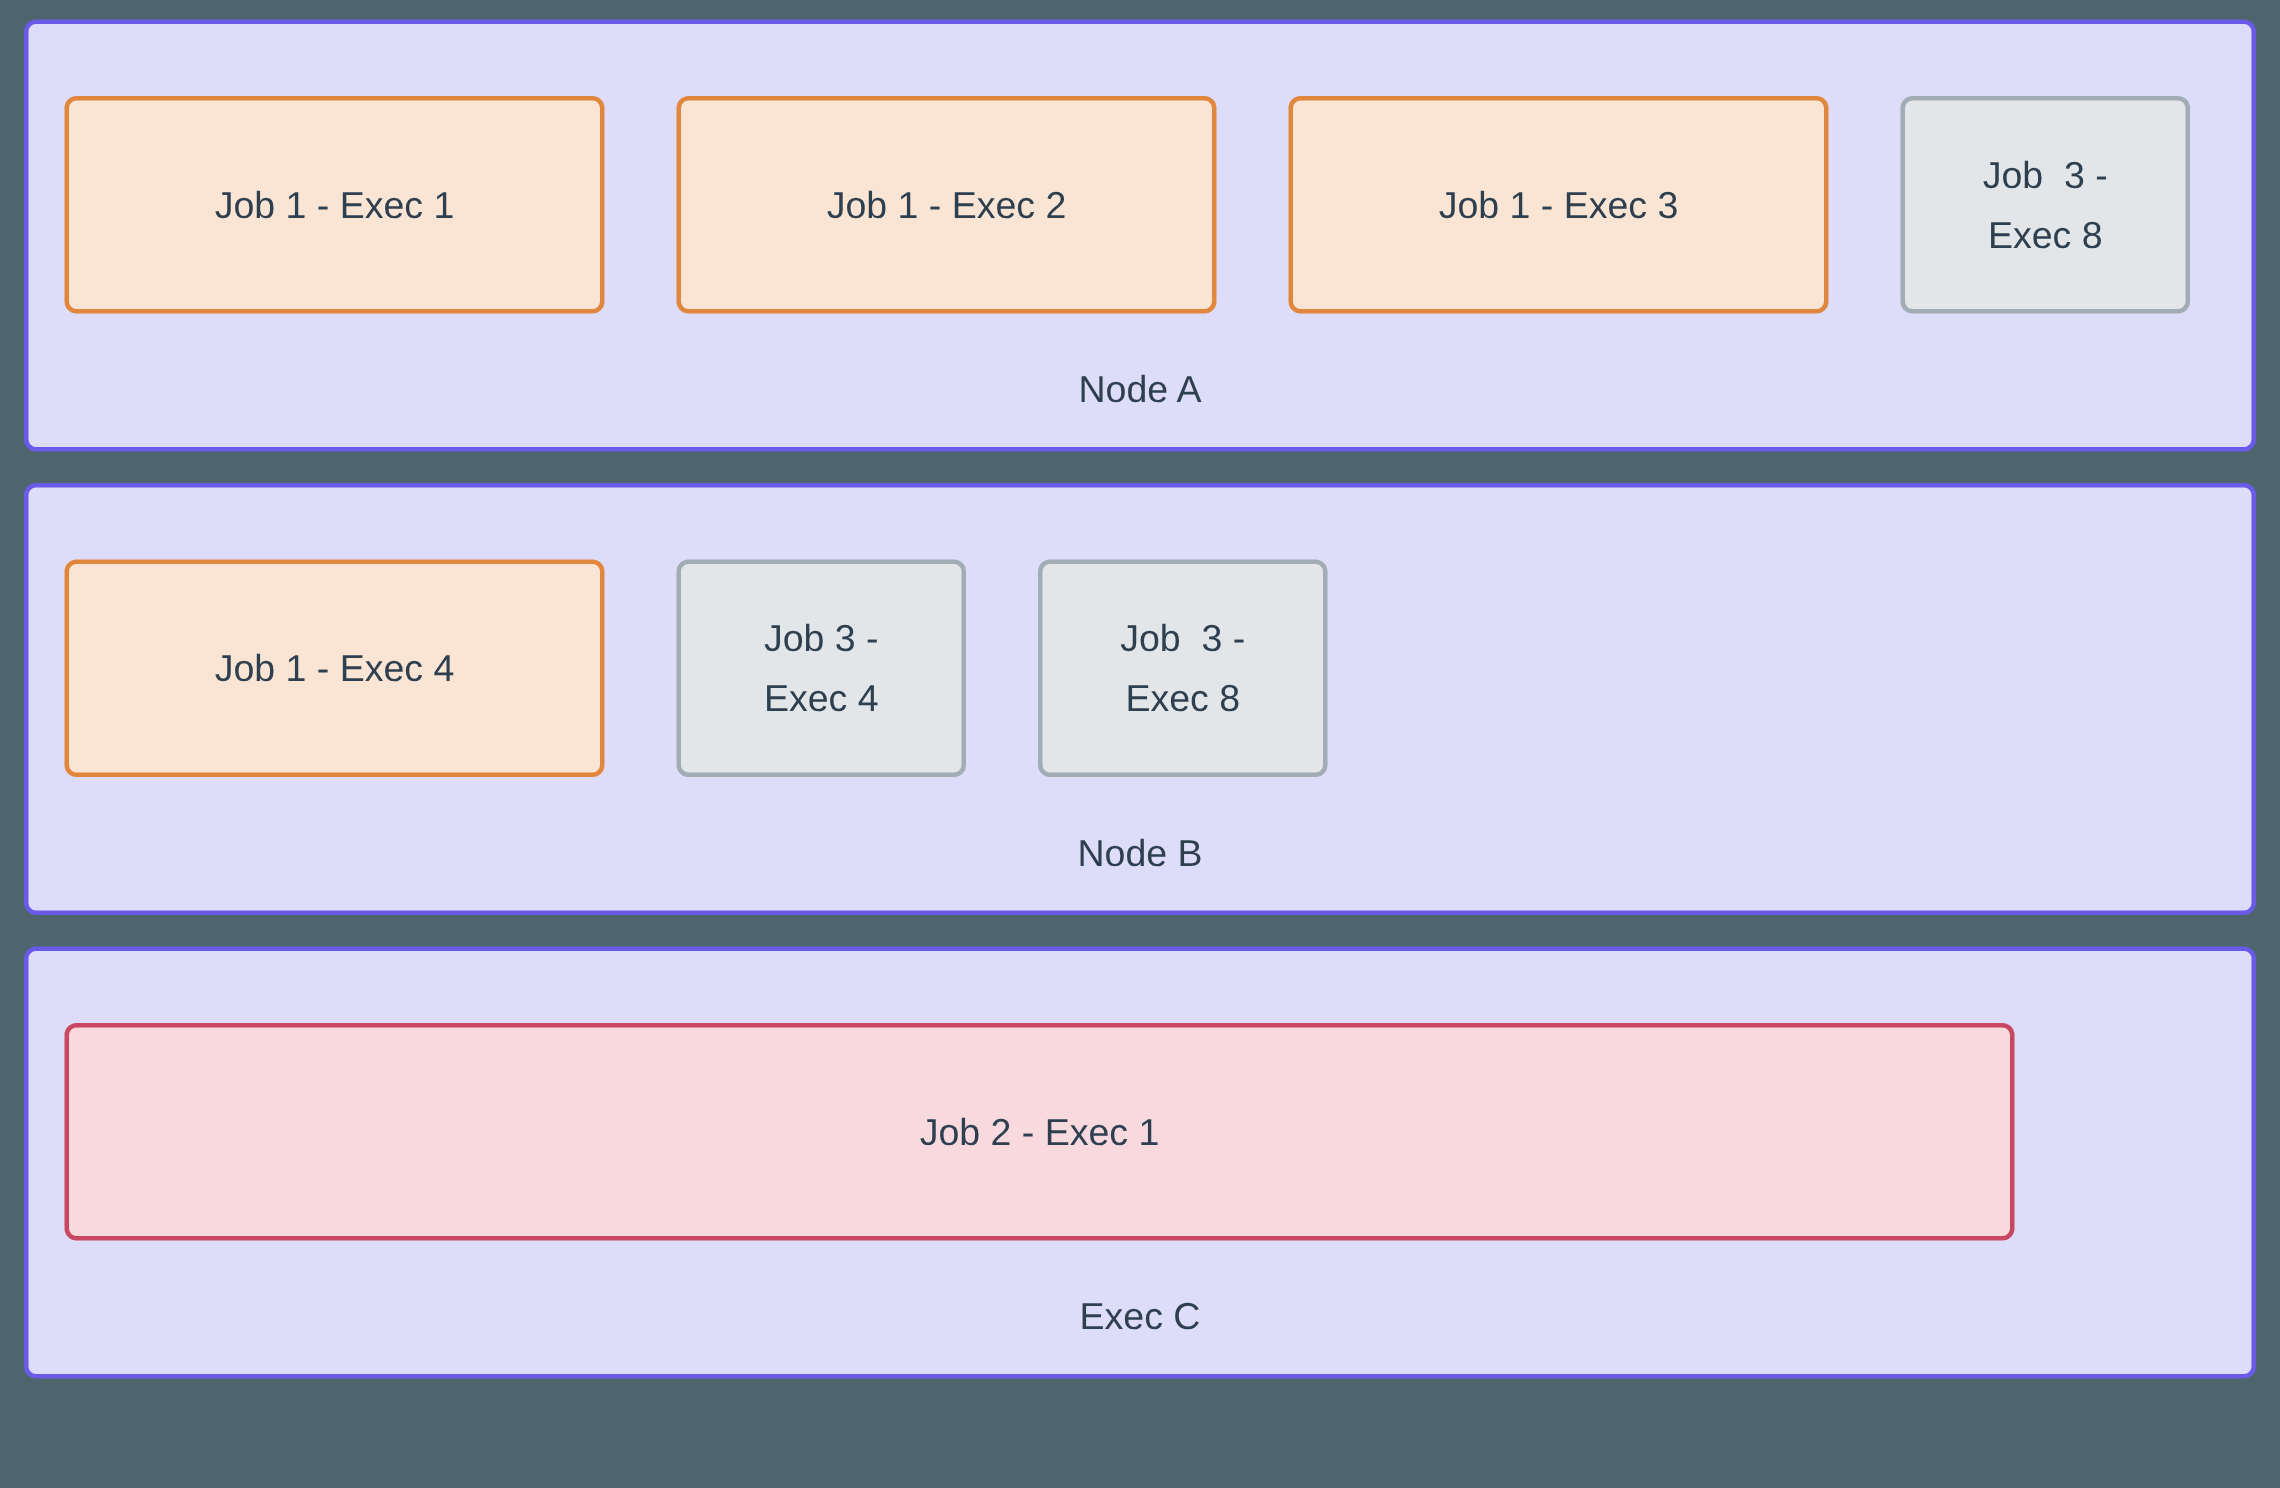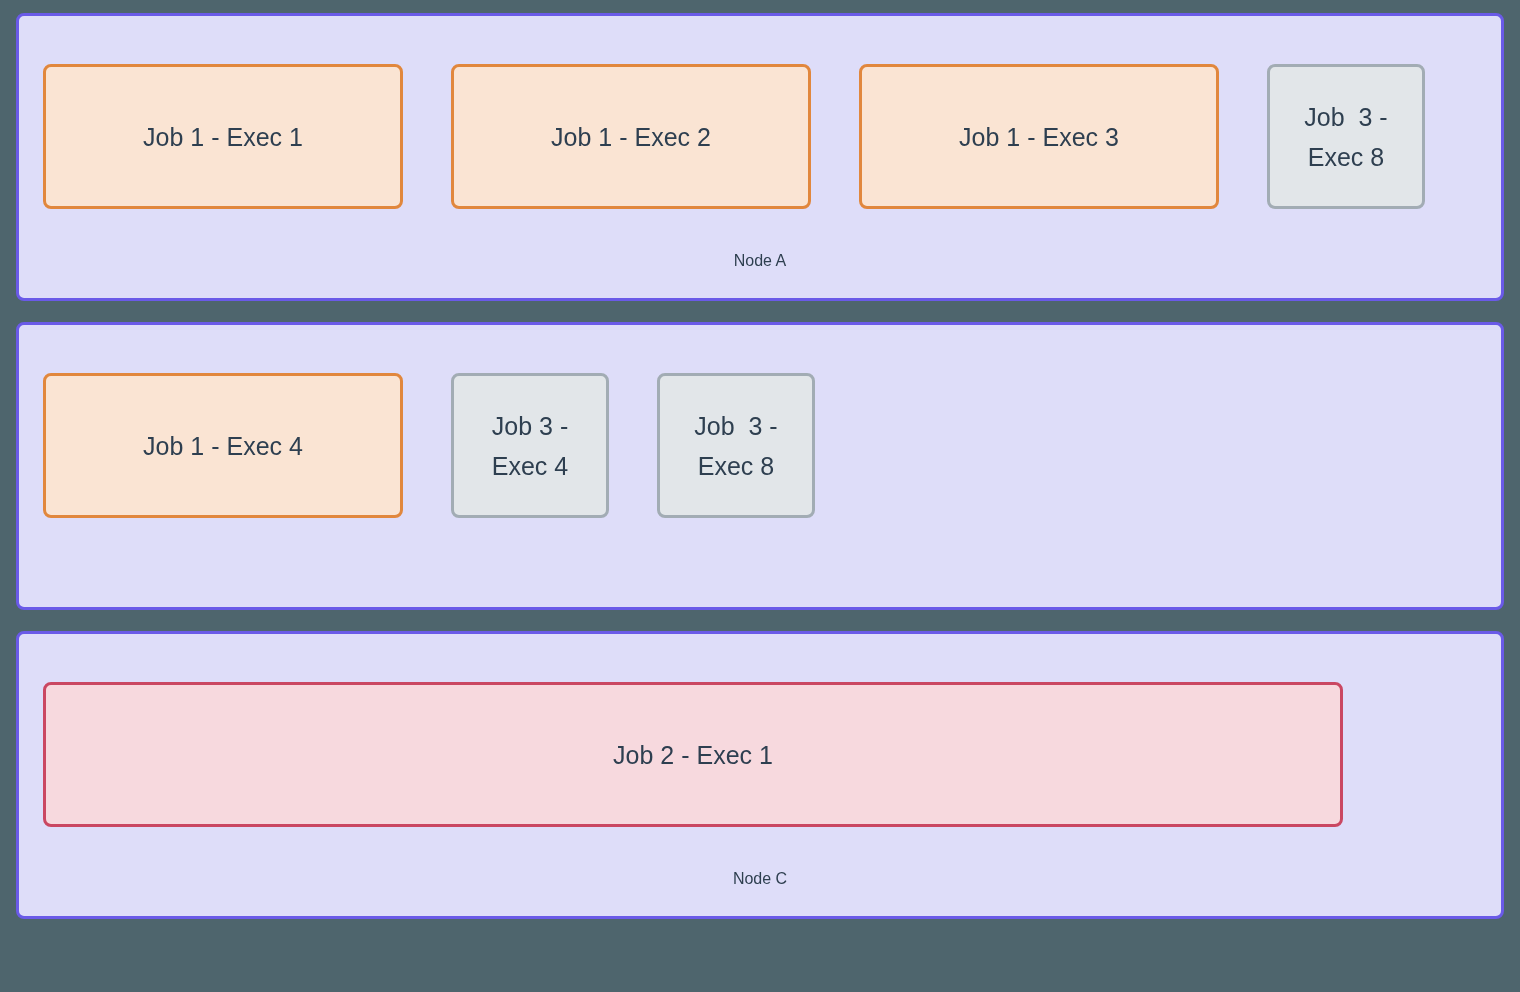--- a/index.html
+++ b/index.html
@@ -38,30 +38,30 @@
     font-size: 25px;
     font-weight: 500;
     line-height: 1.6;
     color: var(--text, #2E3F50);
     flex-shrink: 0;
   }
   .exec.job1 { background: var(--job1-bg, #FAE4D3); border: 3px solid var(--job1-border, #E1873D); }
   .exec.job2 { background: var(--job2-bg, #F7D9DE); border: 3px solid var(--job2-border, #CA4762); }
   .exec.job3 { background: var(--job3-bg, #E2E6E9); border: 3px solid var(--job3-border, #A2ACB4); }
   .exec.wide  { width: 360px; }
-  .exec.small { width: 158px; }
+  .exec.small { width: 193px; }
   .exec.full  { width: 1300px; }
   .exec-line { display: block; white-space: pre-wrap; }
   .node-label {
     flex: 1;
     display: flex;
     align-items: center;
     justify-content: center;
     padding-top: 14px;
-    font-size: 16px;
+    font-size: 25px;
     font-weight: 500;
     color: var(--text, #2E3F50);
   }
 </style>
 </head>
 <body>
 
 <div id="diagram">
   <section class="node">
     <div class="exec-row">
@@ -89,23 +89,24 @@
         </div>
         <div class="exec job3 small">
           <span class="exec-line">Job 3 -</span>
           <span class="exec-line">Exec 4</span>
         </div>
         <div class="exec job3 small">
           <span class="exec-line">Job  3 -</span>
           <span class="exec-line">Exec 8</span>
         </div>
       </div>
+    <div class="node-label">Node B</div>
   </section>
 
   <section class="node">
     <div class="exec-row">
         <div class="exec job2 full">
           <span class="exec-line">Job 2 - Exec 1</span>
         </div>
       </div>
-    <div class="node-label">Node C</div>
+    <div class="node-label">Exec C</div>
   </section>
 </div>
 
 </body></html>

